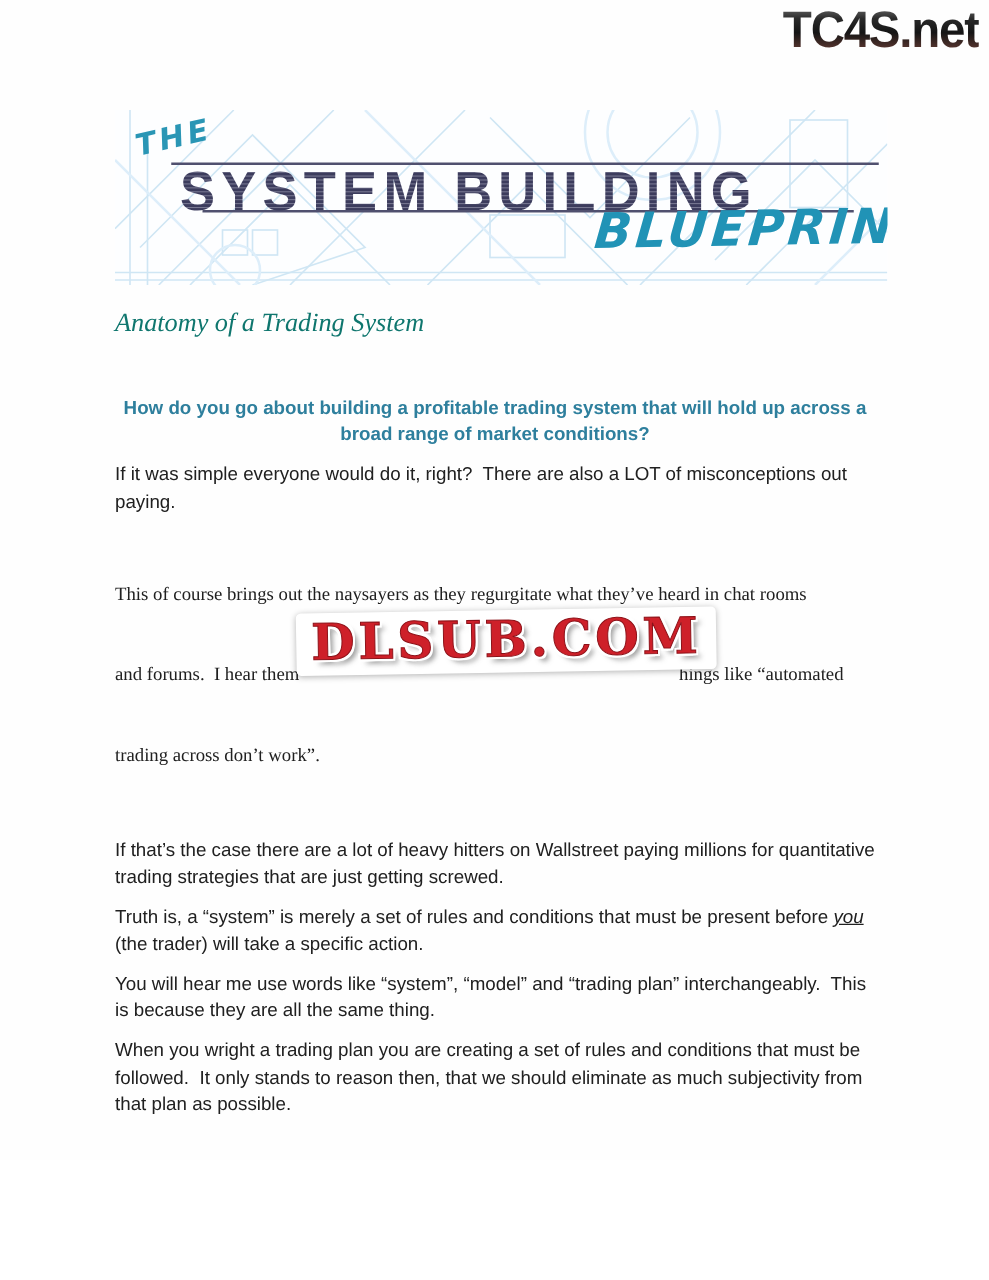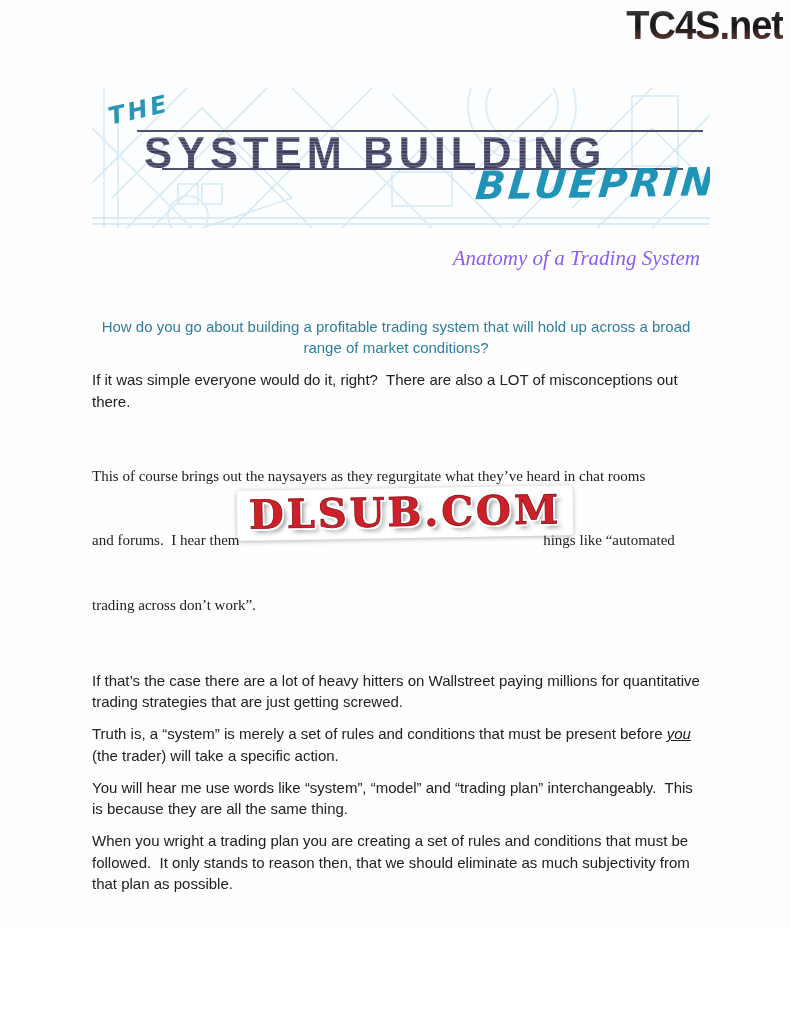--- a/index.html
+++ b/index.html
@@ -31,24 +31,24 @@
     .banner .sb{background:repeating-linear-gradient(180deg,#7c7c95 0 1px,#3c3c5d 1px 3px);
                 -webkit-background-clip:text;background-clip:text;color:transparent;}
   }
   .banner .bp{position:absolute;left:384px;top:76px;line-height:1;
               font-family:"DejaVu Sans",sans-serif;font-style:italic;font-weight:bold;
               font-size:39px;letter-spacing:3px;color:#2193b6;transform:skewX(-6deg) rotate(-1deg);}
 
   
   .content{position:absolute;left:92px;top:248px;width:608px;
            font-size:15px;line-height:21.5px;color:#202020;}
-  .doc-title{text-align:right;font-family:"Liberation Serif",serif;font-style:italic;
-             font-weight:normal;font-size:21px;color:#8b5cf6;margin:0 0 46px 0;}
+  .doc-title{text-align:left;font-family:"Liberation Serif",serif;font-style:italic;
+             font-weight:normal;font-size:21px;color:#0f766e;margin:0 0 46px 0;}
   .para{margin:0 0 10.5px 0;white-space:pre-wrap;}
-  .para.teal{color:#2e7f9d;font-weight:normal;text-align:center;}
+  .para.teal{color:#2e7f9d;font-weight:bold;text-align:center;}
   .wm-line{white-space:pre-wrap;font-family:Liberation Serif, serif;}
   .wm-gap{display:inline-block;width:300px;height:1px;}
 
   
   .watermark{position:absolute;left:237px;top:488px;transform:rotate(-1deg);
              background:#ffffff;border-radius:4px;padding:1px 12px 3px 12px;
              box-shadow:0 1px 5px rgba(0,0,0,0.30);}
   .wm-text{font-family:"DejaVu Serif",serif;font-weight:bold;font-size:40px;line-height:46px;
            letter-spacing:3px;color:#ce2029;-webkit-text-stroke:0.8px #8c1118;
            text-shadow:-2px 0 0 #ffffff,2px 0 0 #ffffff,0 -2px 0 #ffffff,0 2px 0 #ffffff,
@@ -107,21 +107,21 @@
     <div class="sb">SYSTEM BUILDING</div>
     <div class="bp">BLUEPRINT</div>
   </div>
 
   <div class="content">
     <h1 class="doc-title">Anatomy of a Trading System</h1>
 
 
     <p class="para teal">How do you go about building a profitable trading system that will hold up across a broad range of market conditions?</p>
 
-    <p class="para">If it was simple everyone would do it, right?  There are also a LOT of misconceptions out there.</p>
+    <p class="para">If it was simple everyone would do it, right?  There are also a LOT of misconceptions out paying.</p>
 
 
     <div class="para">
       <div class="wm-line">This of course brings out the naysayers as they regurgitate what they’ve heard in chat rooms</div>
       <div class="wm-line"><span>and forums.  I hear them </span><span class="wm-gap"></span><span>hings like “automated</span></div>
       <div class="wm-line">trading across don’t work”.</div>
     </div>
 
     <p class="para">If that’s the case there are a lot of heavy hitters on Wallstreet paying millions for quantitative trading strategies that are just getting screwed.</p>
 

